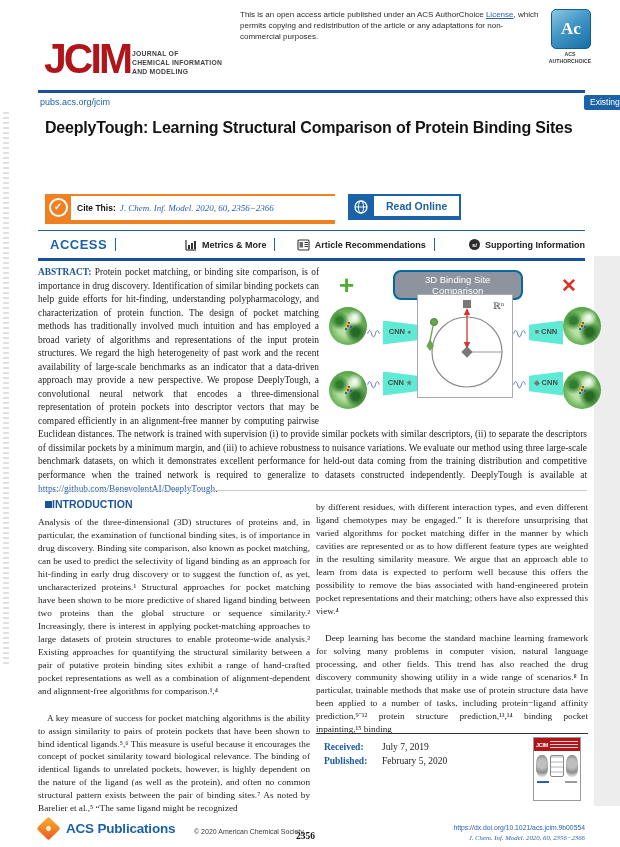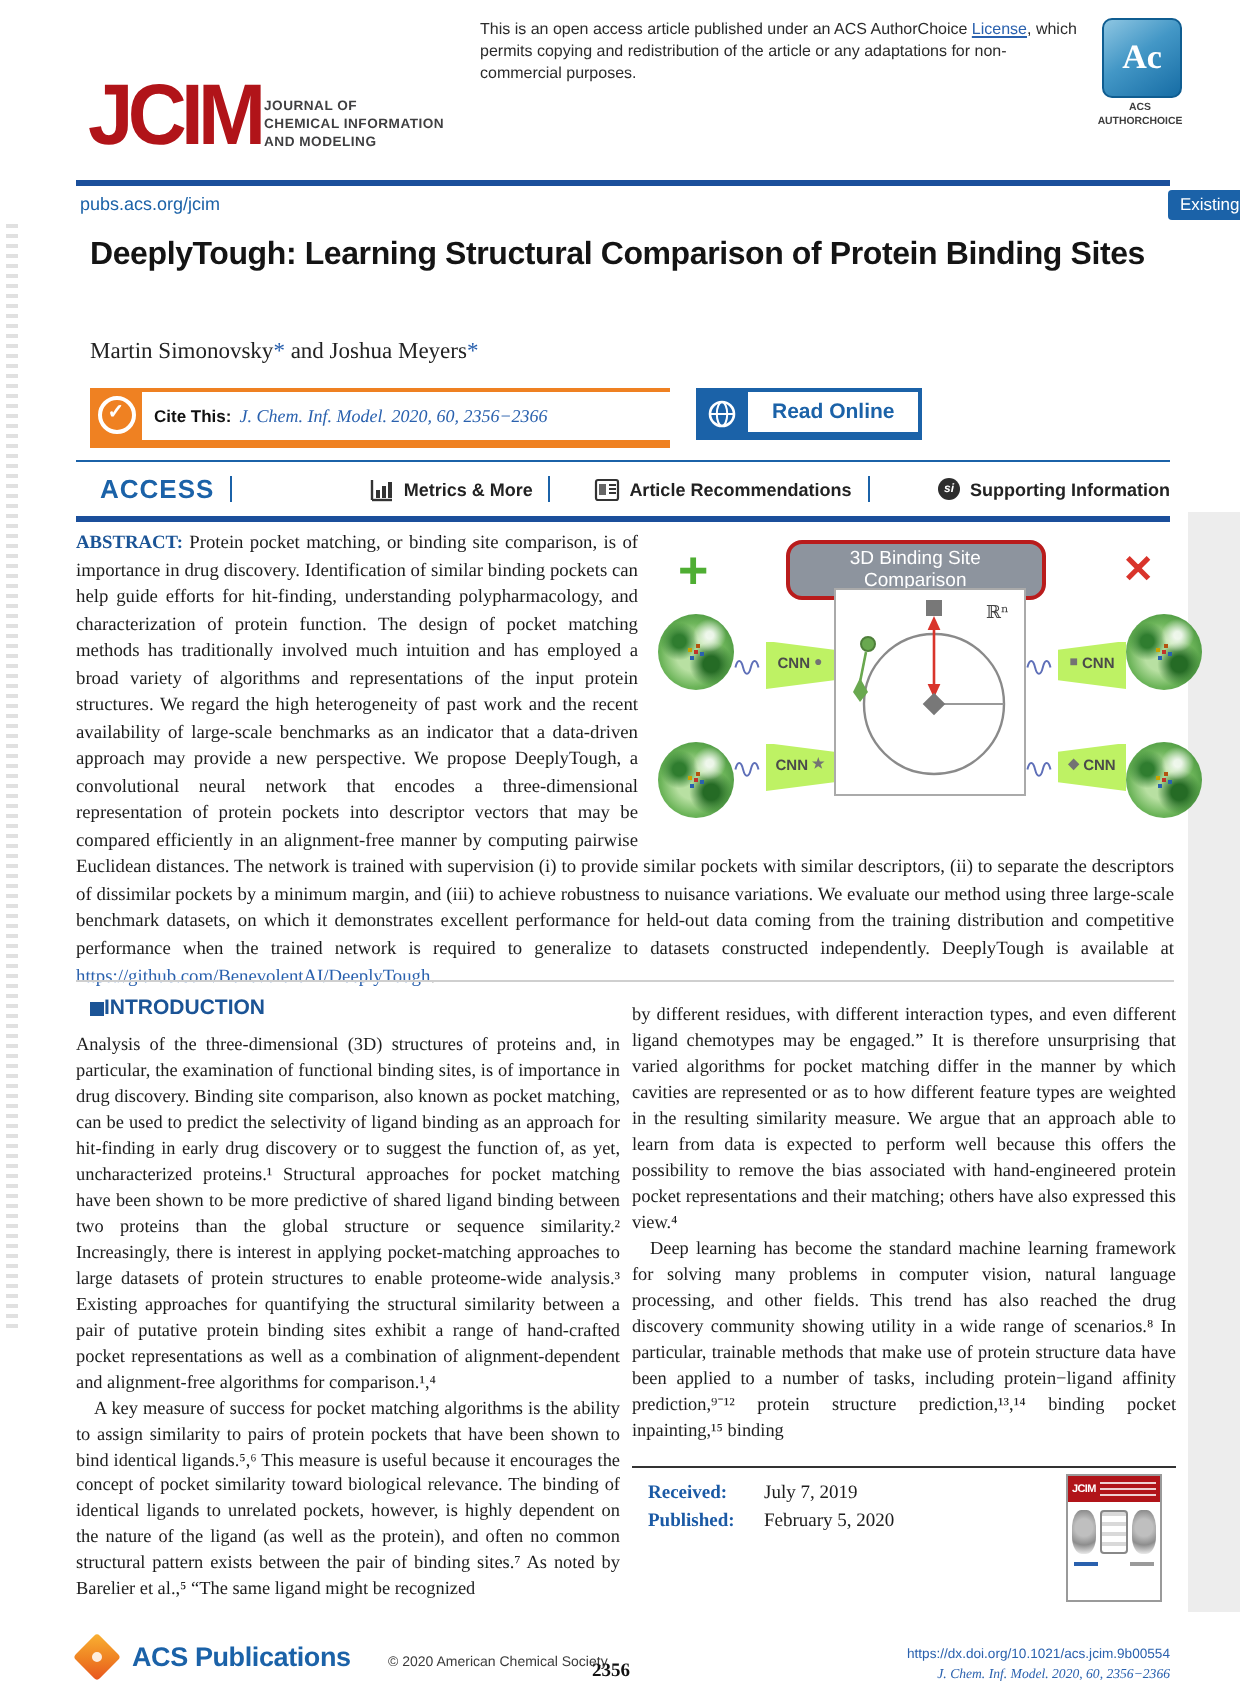--- a/index.html
+++ b/index.html
@@ -72,52 +72,52 @@
   
   .abstract{position:absolute;left:38px;top:266px;width:549px;font-size:9.4px;line-height:1.44;
     text-align:justify;color:#1d1d1d;}
   .abstract .abs-label{color:#1b5496;font-weight:bold;}
   .abstract a{color:#2a61ae;text-decoration:none;}
 
   
   .abs-figure{float:right;width:258px;height:150px;margin:1px 0 4px 10px;background:#fff;}
   .fig-top{height:36px;display:flex;align-items:center;justify-content:space-between;padding:0 10px;}
   .fig-plus{color:#4fae33;font-family:"Liberation Sans",sans-serif;font-weight:bold;font-size:26px;line-height:1;}
-  .fig-box{width:118px;background:#8d949e;border:2px solid #b91c1c;border-radius:8px;color:#fff;
+  .fig-box{width:118px;background:#8d949e;border:2px solid #0369a1;border-radius:8px;color:#fff;
     font-family:"Liberation Sans",sans-serif;font-size:9.5px;text-align:center;line-height:1.2;padding:2px 4px;}
   .fig-cross{color:#d9342b;font-family:"Liberation Sans",sans-serif;font-weight:bold;font-size:19px;line-height:1;}
   .fig-body{height:110px;display:flex;align-items:center;justify-content:space-between;}
   .prot-col{display:flex;flex-direction:column;justify-content:space-between;height:102px;}
   .protein{width:38px;height:38px;border-radius:50%;position:relative;
     background:
       radial-gradient(circle at 68% 28%, rgba(255,255,255,.85) 0 5%, rgba(255,255,255,0) 22%),
       radial-gradient(circle at 28% 36%, #2f7d2f 0 9%, transparent 26%),
       radial-gradient(circle at 70% 66%, #256b25 0 11%, transparent 30%),
       radial-gradient(circle at 46% 54%, #b8e0a2 0 28%, #6db55a 55%, #3f8d36 85%, #2f7029 100%);}
   .lig{position:absolute;left:18px;top:18px;width:2px;height:2px;background:#c2332a;
     box-shadow:3px 1px #2a61ae,-3px -1px #c9a400,1px -3px #b45410,-2px 3px #2a61ae;}
   .cnn-col{display:flex;flex-direction:column;justify-content:space-around;height:102px;}
   .cnn-unit{display:flex;align-items:center;gap:2px;}
-  .trap{width:34px;height:24px;background:#bef264;display:flex;align-items:center;justify-content:center;gap:2px;
+  .trap{width:34px;height:24px;background:#5eead4;display:flex;align-items:center;justify-content:center;gap:2px;
     font-family:"Liberation Sans",sans-serif;font-size:7.5px;font-weight:bold;color:#4a4a4a;}
   .trap.left{clip-path:polygon(0 0,100% 18%,100% 82%,0 100%);}
   .trap.right{clip-path:polygon(0 18%,100% 0,100% 100%,0 82%);}
   .glyph{font-size:7px;color:#737373;}
   .metric-box{width:96px;height:128px;}
 
   
   .divider{position:absolute;left:38px;top:490px;width:549px;height:1px;background:#cfcfcf;}
   .intro-head{position:absolute;left:45px;top:498px;display:flex;align-items:center;gap:0;
     font-family:"Liberation Sans",sans-serif;font-weight:bold;font-size:10.5px;color:#1b5496;}
   .intro-head .sq{width:7px;height:7px;background:#1b5496;}
   .col{position:absolute;width:272px;font-size:9.2px;line-height:1.41;text-align:justify;color:#1d1d1d;}
   .leftcol{left:38px;top:516px;}
   .rightcol{left:316px;top:501px;}
   .col p{margin:0;}
-  .col p + p{text-indent:9px;}
+  .col p + p{text-indent:9px;margin-top:14px;}
 
   
   .received-rule{position:absolute;left:316px;top:733px;width:272px;height:1px;background:#333;}
   .received{position:absolute;left:324px;top:740px;font-size:9.5px;line-height:1.5;}
   .received .rlab{display:inline-block;width:58px;color:#1b5aa5;font-weight:bold;}
 
   
   .cover{position:absolute;left:533px;top:737px;width:46px;height:62px;border:1px solid #9a9a9a;background:#fff;}
   .cov-head{height:13px;background:#b11419;display:flex;align-items:center;padding:0 2px;gap:2px;}
   .cov-head .covlogo{color:#fff;font-family:"Liberation Sans",sans-serif;font-weight:bold;font-size:5.5px;letter-spacing:-0.3px;}
@@ -164,21 +164,20 @@
   <div class="journal-name">
     <div>JOURNAL OF</div>
     <div>CHEMICAL INFORMATION</div>
     <div>AND MODELING</div>
   </div>
   <div class="rule-top"></div>
   <a class="site" href="#" style="text-decoration:none;">pubs.acs.org/jcim</a>
   <div class="article-badge">Existing</div>
 
   <div class="title">DeeplyTough: Learning Structural Comparison of Protein Binding Sites</div>
-  <div class="authors"><span>Martin Simonovsky</span><span class="star">*</span><span> and </span><span>Joshua Meyers</span><span class="star">*</span></div>
 
   <div class="cite-bar">
     <div class="cite-sq">
       <div class="cite-check">✓</div>
     </div>
     <div class="cite-txt">
       <span class="lbl">Cite This:</span>
       <span class="ref">J. Chem. Inf. Model. 2020, 60, 2356−2366</span>
     </div>
   </div>

